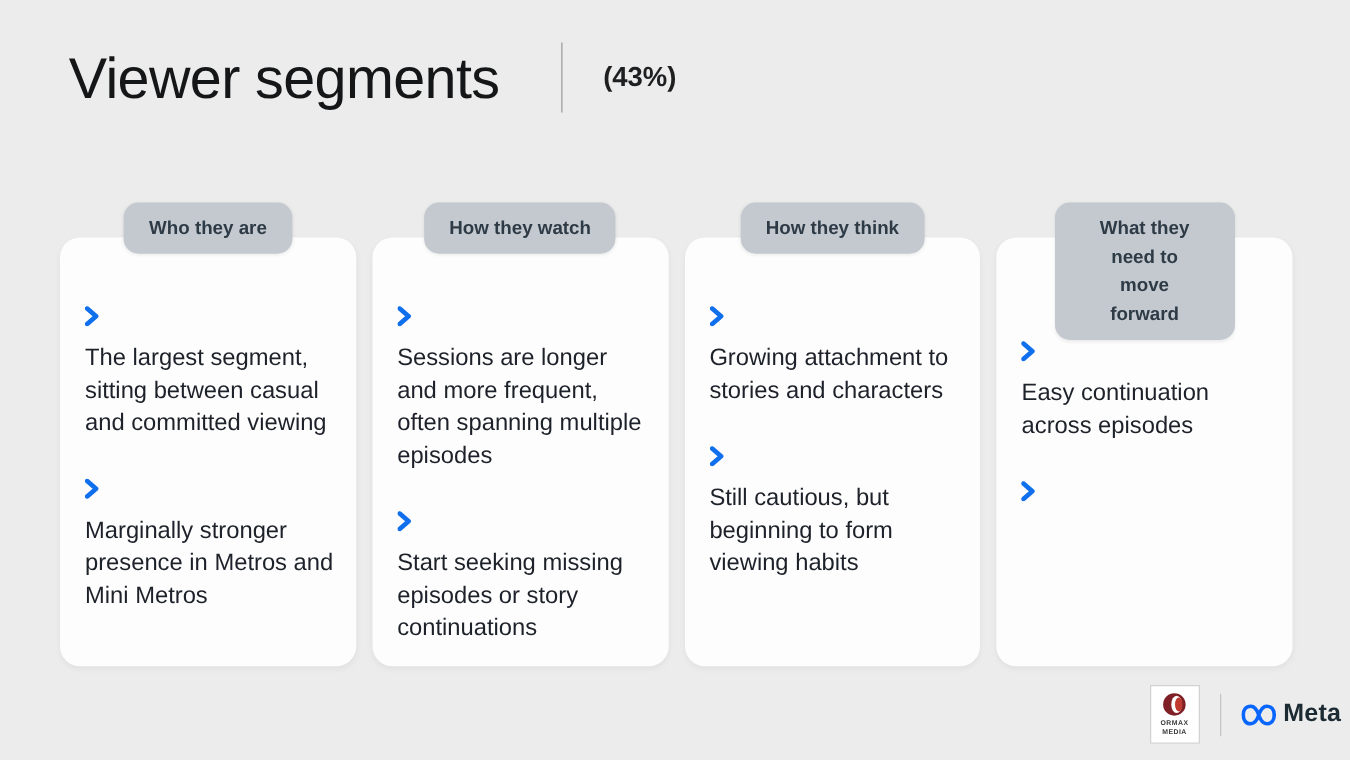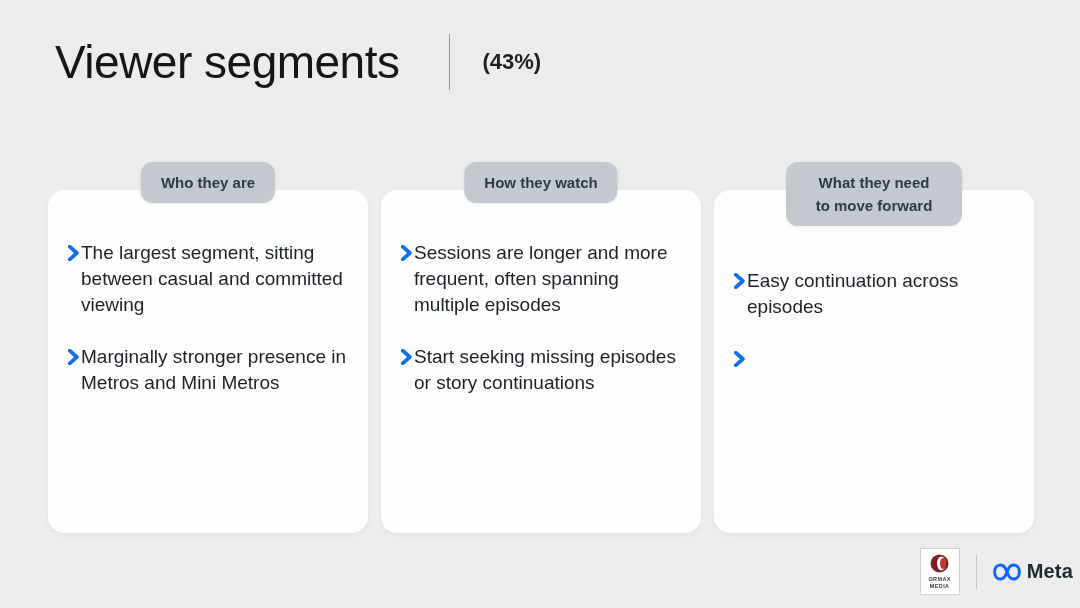--- a/index.html
+++ b/index.html
@@ -58,34 +58,34 @@
     line-height: 23px;
     padding: 9px 20px;
     border-radius: 12px;
     white-space: nowrap;
     text-align: center;
     z-index: 2;
     box-shadow: 0 1px 3px rgba(0,0,0,0.08);
   }
   .column-4 .badge {
     white-space: normal;
-    width: 176px;
+    width: 144px;
     padding: 9px 28px;
   }
   .card {
     margin-top: 28px;
     height: 343px;
     background: #FDFDFD;
     border-radius: 16px;
     padding: 50px 14px 0 20px;
     box-shadow: 0 2px 5px rgba(0,0,0,0.05);
   }
   .column-4 .card { padding-top: 78px; }
 
-  .bullet { display: flex; margin-bottom: 26px; }
+  .bullet { display: flex; gap: 13px; margin-bottom: 26px; flex-direction: column; }
   .chevron-icon { flex: 0 0 auto; margin-top: 5px; }
   .bullet-text {
     font-size: 19px;
     line-height: 26px;
     color: #1D2129;
   }
 
   
   .footer {
     position: absolute;
@@ -165,20 +165,37 @@
       </div>
       <div class="bullet">
         <svg class="chevron-icon" width="13" height="16" viewBox="0 0 12 14">
             <path d="M1.6 1.2 L8.2 7 L1.6 12.8" stroke="#0F6FEC" stroke-width="3.4" fill="none" stroke-linecap="round" stroke-linejoin="round"></path>
           </svg>
         <div class="bullet-text">Start seeking missing episodes or story continuations</div>
       </div>
     </div>
   </div>
 
+  <div class="column column-3">
+    <div class="badge">How they think</div>
+    <div class="card">
+      <div class="bullet">
+        <svg class="chevron-icon" width="13" height="16" viewBox="0 0 12 14">
+            <path d="M1.6 1.2 L8.2 7 L1.6 12.8" stroke="#0F6FEC" stroke-width="3.4" fill="none" stroke-linecap="round" stroke-linejoin="round"></path>
+          </svg>
+        <div class="bullet-text">Growing attachment to stories and characters</div>
+      </div>
+      <div class="bullet">
+        <svg class="chevron-icon" width="13" height="16" viewBox="0 0 12 14">
+            <path d="M1.6 1.2 L8.2 7 L1.6 12.8" stroke="#0F6FEC" stroke-width="3.4" fill="none" stroke-linecap="round" stroke-linejoin="round"></path>
+          </svg>
+        <div class="bullet-text">Still cautious, but beginning to form viewing habits</div>
+      </div>
+    </div>
+  </div>
 
   <div class="column column-4">
     <div class="badge">What they need to move forward</div>
     <div class="card">
       <div class="bullet">
         <svg class="chevron-icon" width="13" height="16" viewBox="0 0 12 14">
             <path d="M1.6 1.2 L8.2 7 L1.6 12.8" stroke="#0F6FEC" stroke-width="3.4" fill="none" stroke-linecap="round" stroke-linejoin="round"></path>
           </svg>
         <div class="bullet-text">Easy continuation across episodes</div>
       </div>

